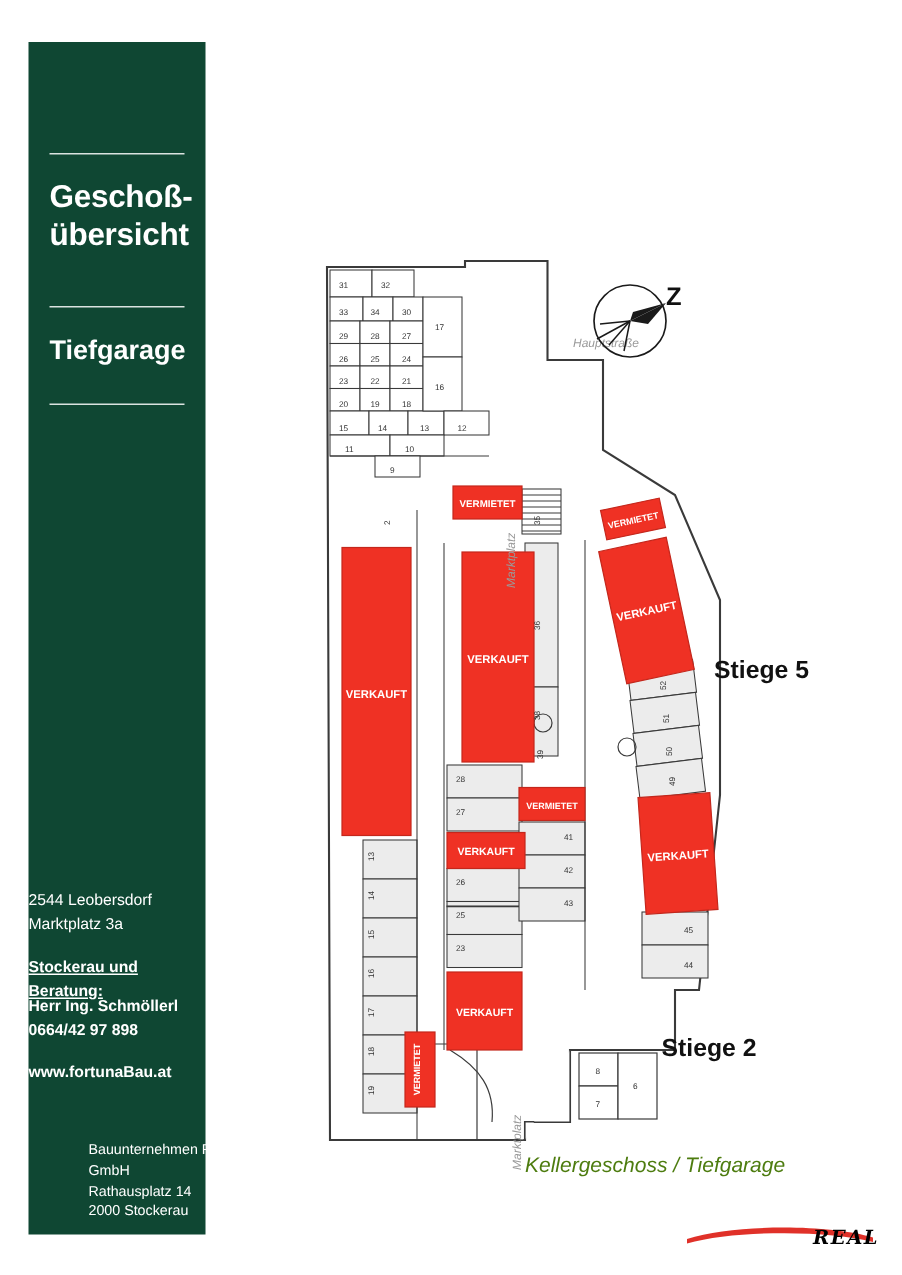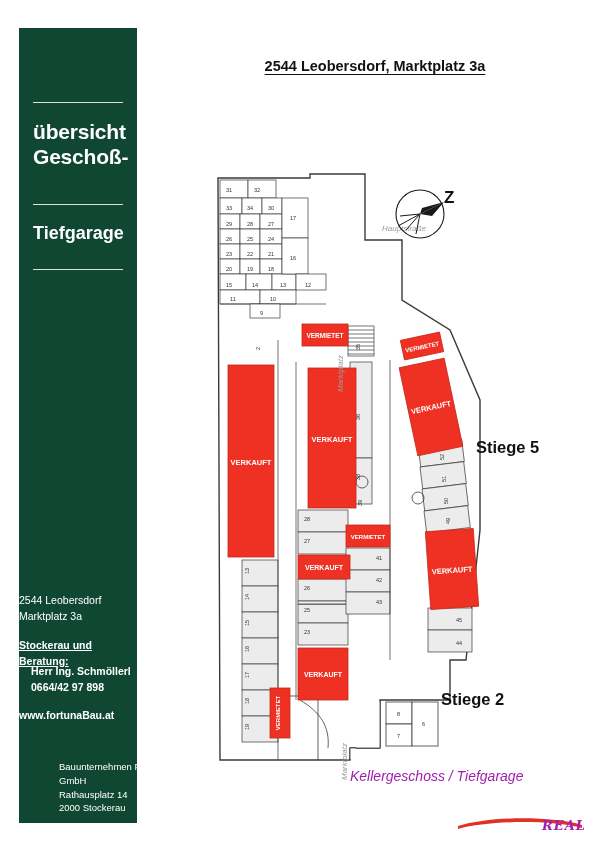--- a/index.html
+++ b/index.html
@@ -74,21 +74,20 @@
     top: 610px;
     font-weight: bold;
     font-size: 10.5px;
     text-decoration: underline;
   }
   .sb-contact {
     top: 635px;
     font-weight: bold;
     font-size: 10.5px;
     line-height: 1.55;
-    padding-left: 12px;
   }
   .sb-web {
     top: 680px;
     font-weight: bold;
     font-size: 10.5px;
   }
   .sb-company {
     top: 732px;
     font-size: 9.5px;
     line-height: 1.45;
@@ -147,21 +146,21 @@
   }
   .stiege3 { left: 476px; top: 438px; }
   .stiege2 { left: 441px; top: 690px; }
 
   .caption {
     position: absolute;
     left: 350px;
     top: 768px;
     font-size: 14px;
     font-style: italic;
-    color: #a21caf;
+    color: #4d7c0f;
     white-space: nowrap;
   }
 
   
   #compass {
     position: absolute;
     left: 392px;
     top: 186px;
     width: 72px;
     height: 56px;
@@ -198,41 +197,41 @@
        0 1px 0 #d9d9d9, 0 -1px 0 #d9d9d9;
   }
   #logo .sub {
     position: absolute;
     right: 2px;
     top: 28px;
     font-family: "DejaVu Serif", serif;
     font-style: italic;
     font-weight: bold;
     font-size: 13px;
-    color: #a21caf;
+    color: #000000;
     letter-spacing: 1px;
   }
   #logo .swoosh {
     position: absolute;
     left: 4px;
     top: 24px;
     width: 128px;
     height: 16px;
   }
 </style>
 </head>
 <body>
 
 <div id="page">
 
   <div id="sidebar">
     <div class="rule r1"></div>
     <div class="sb-title">
+      <div>Geschoß-</div>
       <div>übersicht</div>
-      <div>Geschoß-</div>
     </div>
     <div class="rule r2"></div>
     <div class="sb-sub">Tiefgarage</div>
     <div class="rule r3"></div>
 
     <div class="sb-block sb-addr">
       <div>2544 Leobersdorf</div>
       <div>Marktplatz 3a</div>
     </div>
 
@@ -246,21 +245,20 @@
     <div class="sb-block sb-web">www.fortunaBau.at</div>
 
     <div class="sb-block sb-company">
       <div>Bauunternehmen Fortuna</div>
       <div>GmbH</div>
       <div>Rathausplatz 14</div>
       <div>2000 Stockerau</div>
     </div>
   </div>
 
-  <div id="doc-title">2544 Leobersdorf, Marktplatz 3a</div>
 
   <div id="plan">
     <svg width="440" height="720" viewBox="0 0 440 720">
       <g stroke="#3a3a3a" fill="none" stroke-width="1">
 
         <path d="M68 78 L160 78 L160 74 L215 74 L215 140 L252 140
                  L252 200 L300 230 L330 300 L330 430 L316 560
                  L300 560 L300 600 L230 600 L230 648 L200 648
                  L200 660 L70 660 L68 78 Z" fill="#ffffff" stroke="#3a3a3a" stroke-width="1.4"></path>
 

